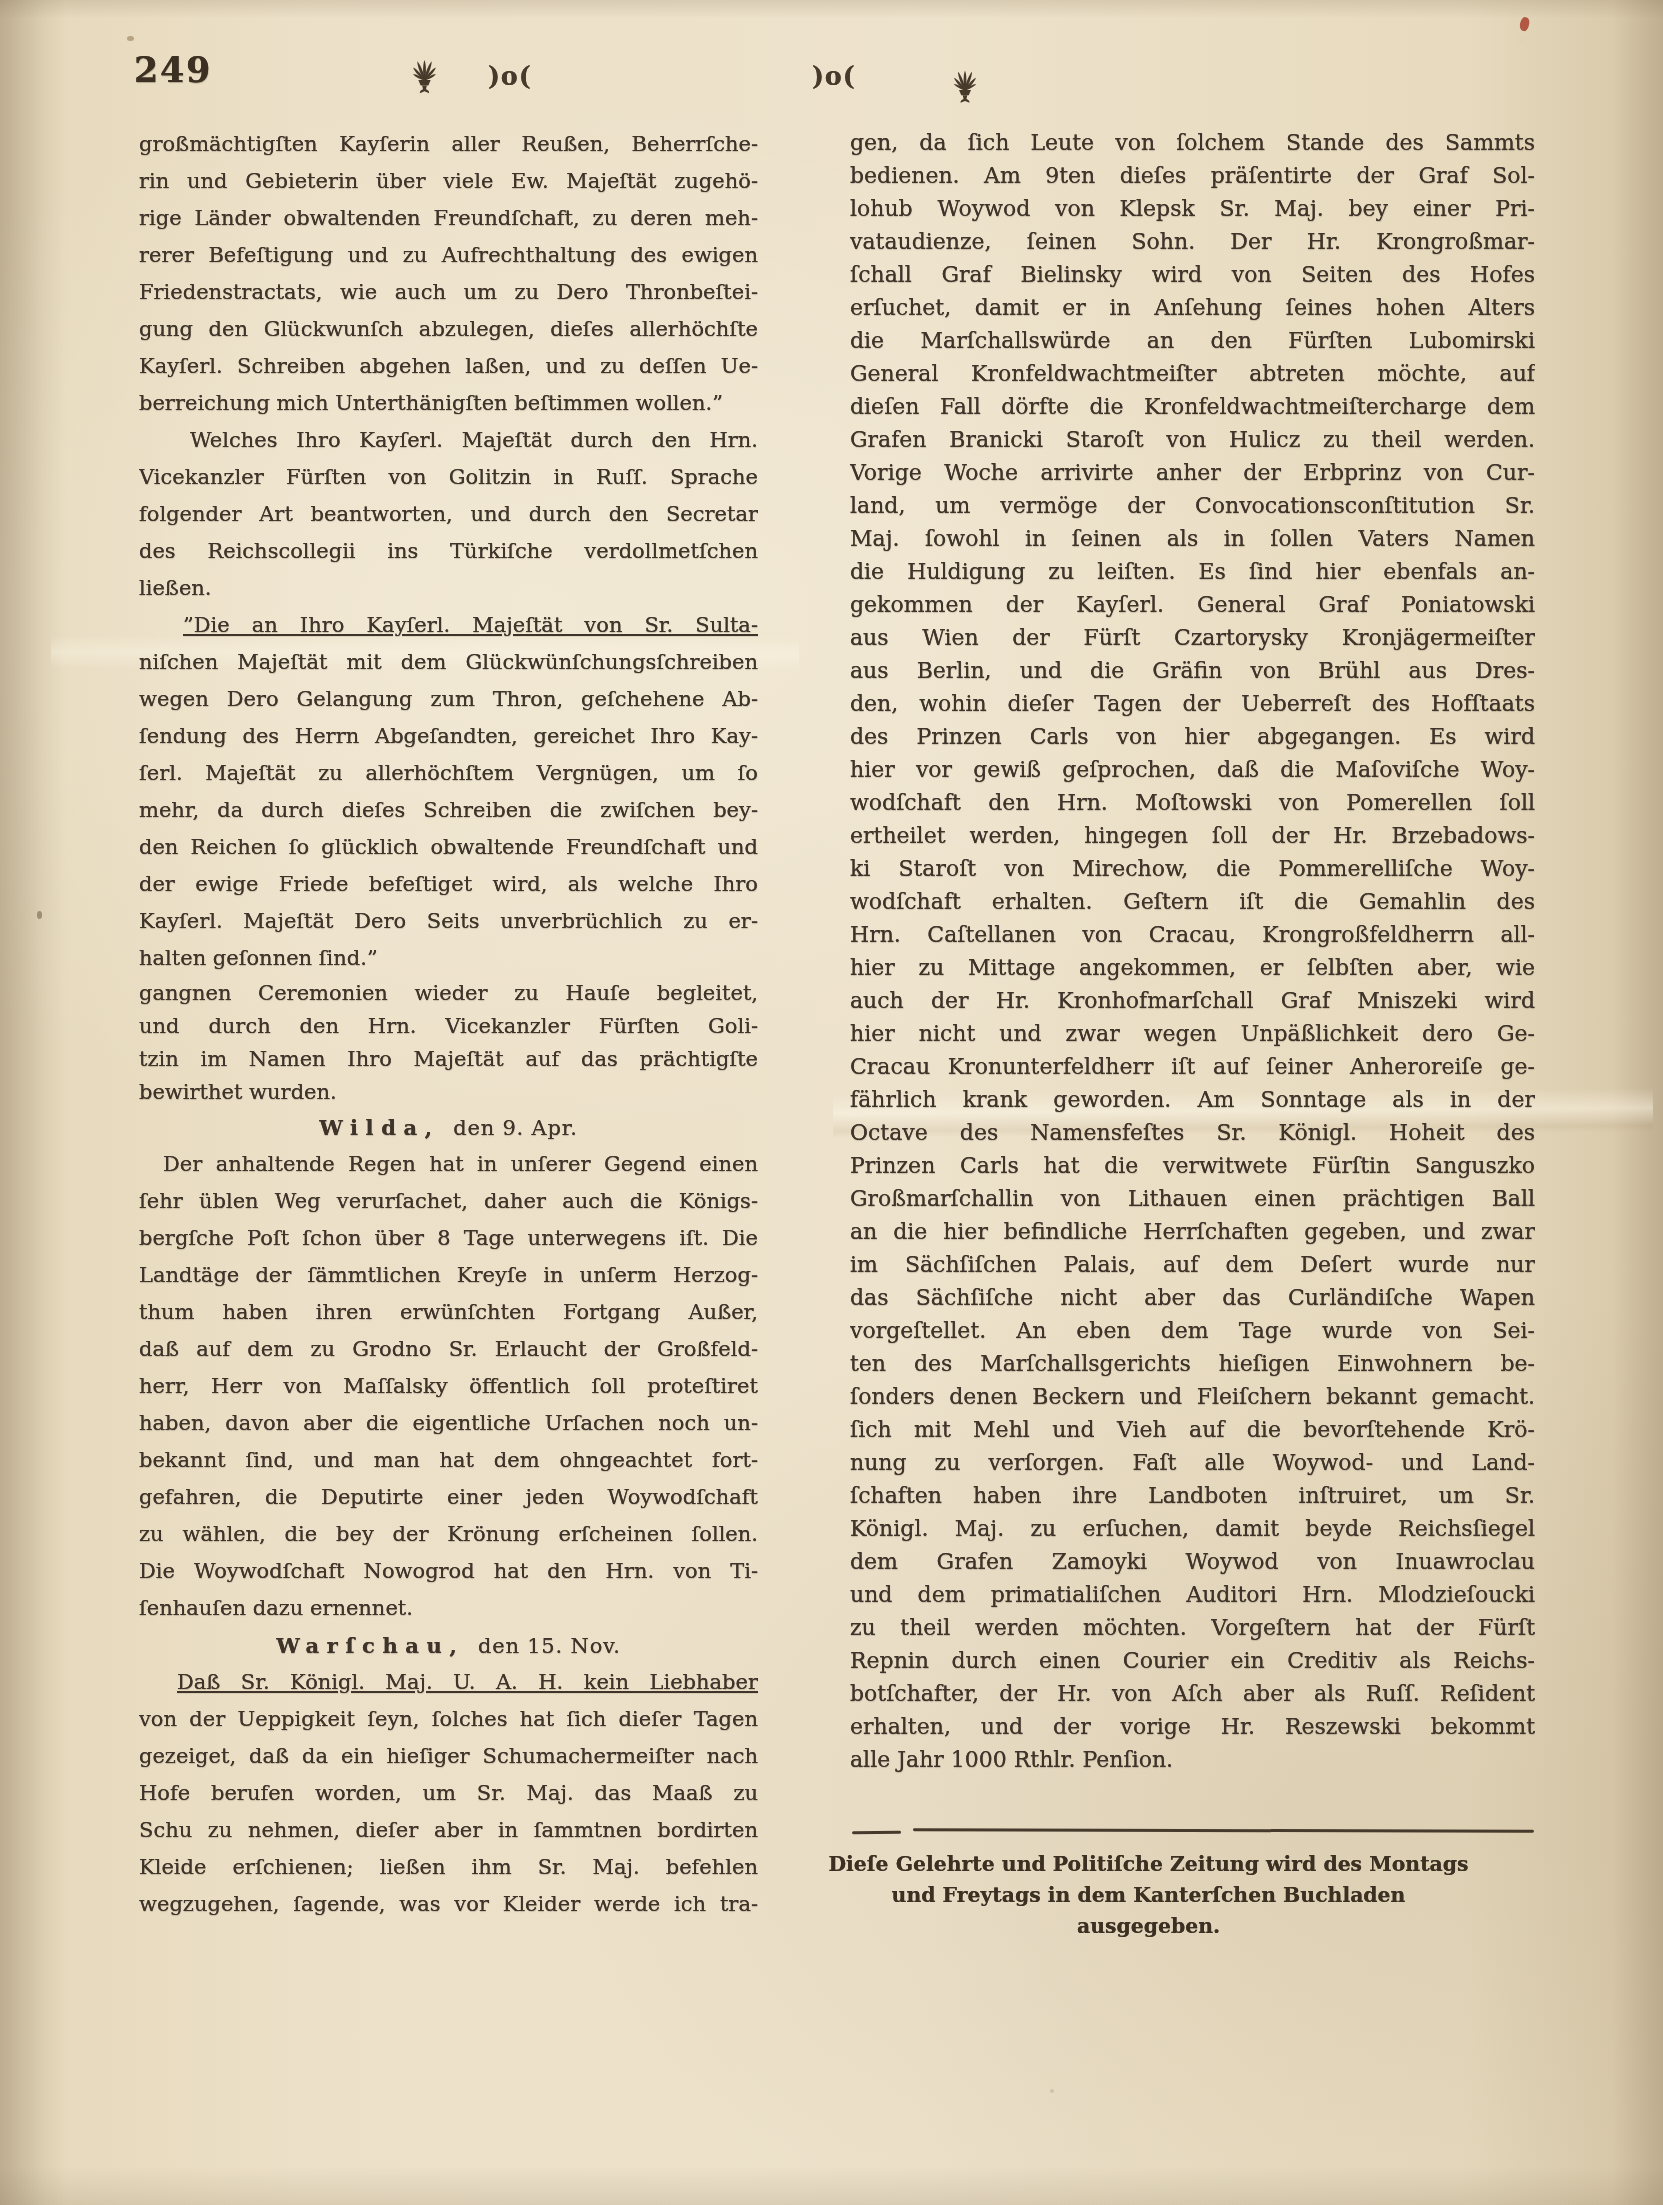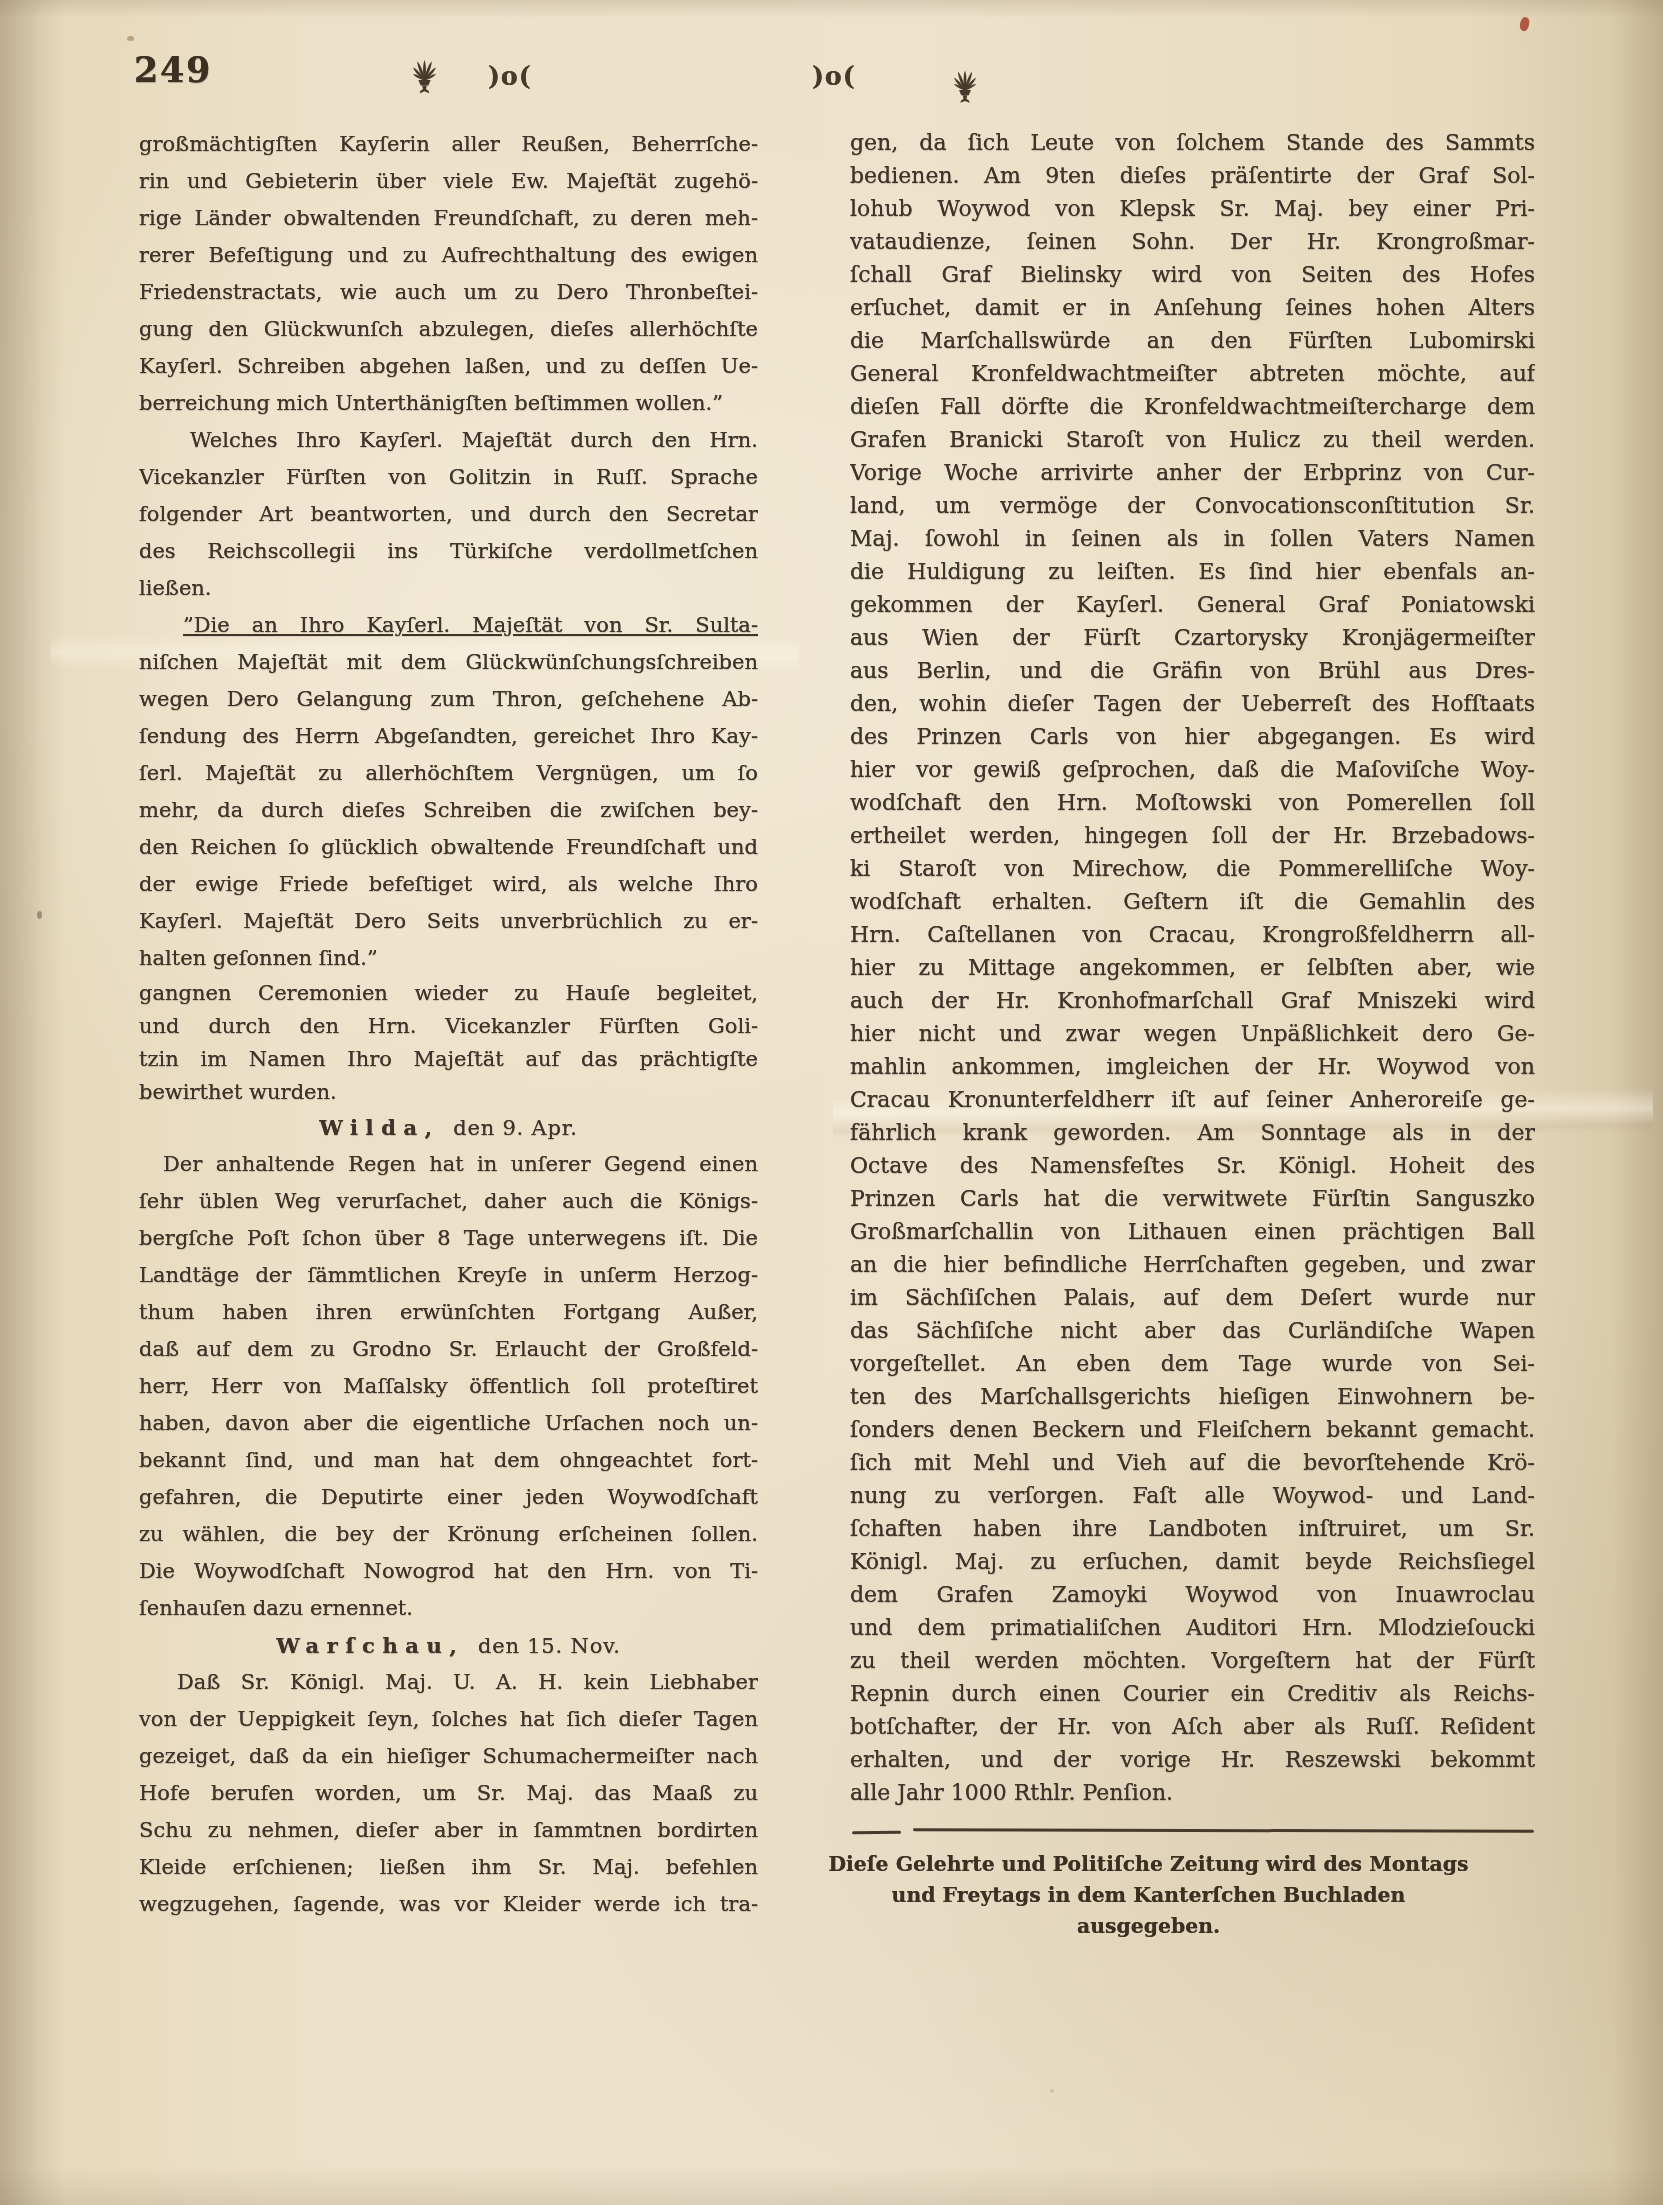--- a/index.html
+++ b/index.html
@@ -165,21 +165,21 @@
         <div class="line">herr, Herr von Maſſalsky öffentlich ſoll proteſtiret</div>
         <div class="line">haben, davon aber die eigentliche Urſachen noch un-</div>
         <div class="line">bekannt ſind, und man hat dem ohngeachtet fort-</div>
         <div class="line">gefahren, die Deputirte einer jeden Woywodſchaft</div>
         <div class="line">zu wählen, die bey der Krönung erſcheinen ſollen.</div>
         <div class="line">Die Woywodſchaft Nowogrod hat den Hrn. von Ti-</div>
         <div class="line end">ſenhauſen dazu ernennet.</div>
       </div>
       <div class="heading"><span class="city">Warſchau,</span><span class="rest">den 15. Nov.</span></div>
       <div class="para">
-        <div class="line" style="text-indent: 38px;">Daß Sr. Königl. Maj. U. A. H. kein Liebhaber</div>
+        <div class="line" style="text-indent: 38px; text-decoration: underline;">Daß Sr. Königl. Maj. U. A. H. kein Liebhaber</div>
         <div class="line">von der Ueppigkeit ſeyn, ſolches hat ſich dieſer Tagen</div>
         <div class="line">gezeiget, daß da ein hieſiger Schumachermeiſter nach</div>
         <div class="line">Hofe berufen worden, um Sr. Maj. das Maaß zu</div>
         <div class="line">Schu zu nehmen, dieſer aber in ſammtnen bordirten</div>
         <div class="line">Kleide erſchienen; ließen ihm Sr. Maj. befehlen</div>
         <div class="line">wegzugehen, ſagende, was vor Kleider werde ich tra-</div>
       </div>
     </section>
   <section class="col col-right">
       <div class="para">
@@ -204,21 +204,20 @@
         <div class="line">des Prinzen Carls von hier abgegangen. Es wird</div>
         <div class="line">hier vor gewiß geſprochen, daß die Maſoviſche Woy-</div>
         <div class="line">wodſchaft den Hrn. Moſtowski von Pomerellen ſoll</div>
         <div class="line">ertheilet werden, hingegen ſoll der Hr. Brzebadows-</div>
         <div class="line">ki Staroſt von Mirechow, die Pommerelliſche Woy-</div>
         <div class="line">wodſchaft erhalten. Geſtern iſt die Gemahlin des</div>
         <div class="line">Hrn. Caſtellanen von Cracau, Krongroßfeldherrn all-</div>
         <div class="line">hier zu Mittage angekommen, er ſelbſten aber, wie</div>
         <div class="line">auch der Hr. Kronhofmarſchall Graf Mniszeki wird</div>
         <div class="line">hier nicht und zwar wegen Unpäßlichkeit dero Ge-</div>
-        <div class="line">mahlin ankommen, imgleichen der Hr. Woywod von</div>
         <div class="line">Cracau Kronunterfeldherr iſt auf ſeiner Anheroreiſe ge-</div>
         <div class="line">fährlich krank geworden. Am Sonntage als in der</div>
         <div class="line">Octave des Namensfeſtes Sr. Königl. Hoheit des</div>
         <div class="line">Prinzen Carls hat die verwitwete Fürſtin Sanguszko</div>
         <div class="line">Großmarſchallin von Lithauen einen prächtigen Ball</div>
         <div class="line">an die hier befindliche Herrſchaften gegeben, und zwar</div>
         <div class="line">im Sächſiſchen Palais, auf dem Deſert wurde nur</div>
         <div class="line">das Sächſiſche nicht aber das Curländiſche Wapen</div>
         <div class="line">vorgeſtellet. An eben dem Tage wurde von Sei-</div>
         <div class="line">ten des Marſchallsgerichts hieſigen Einwohnern be-</div>

